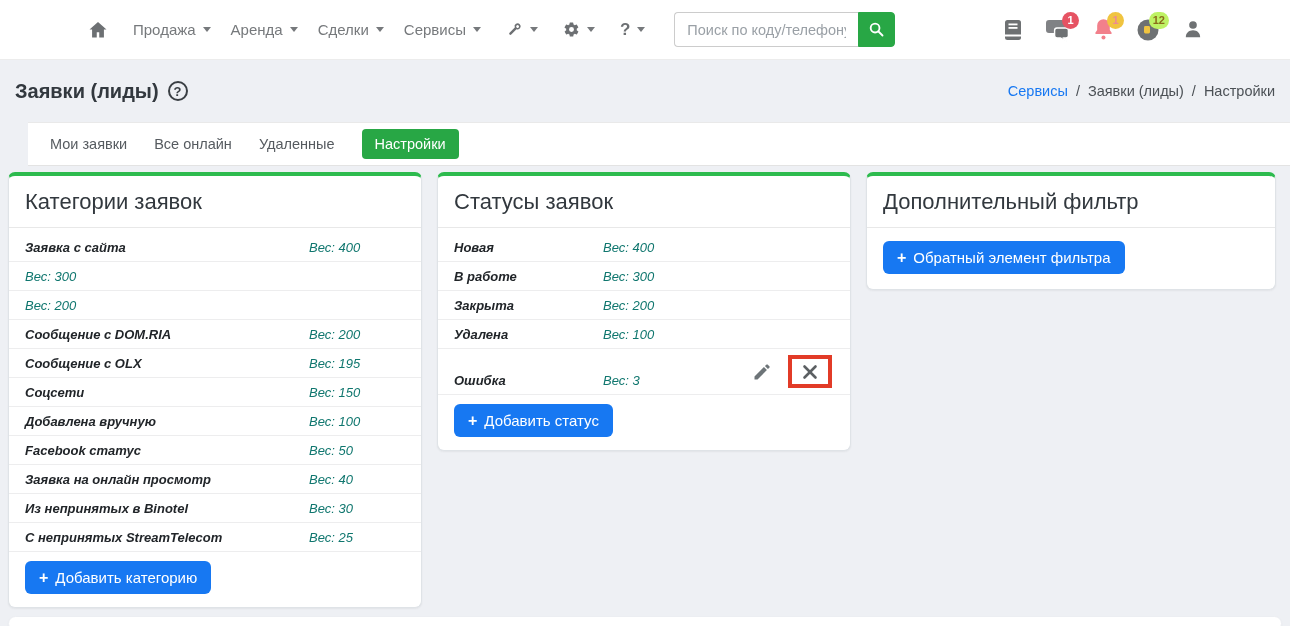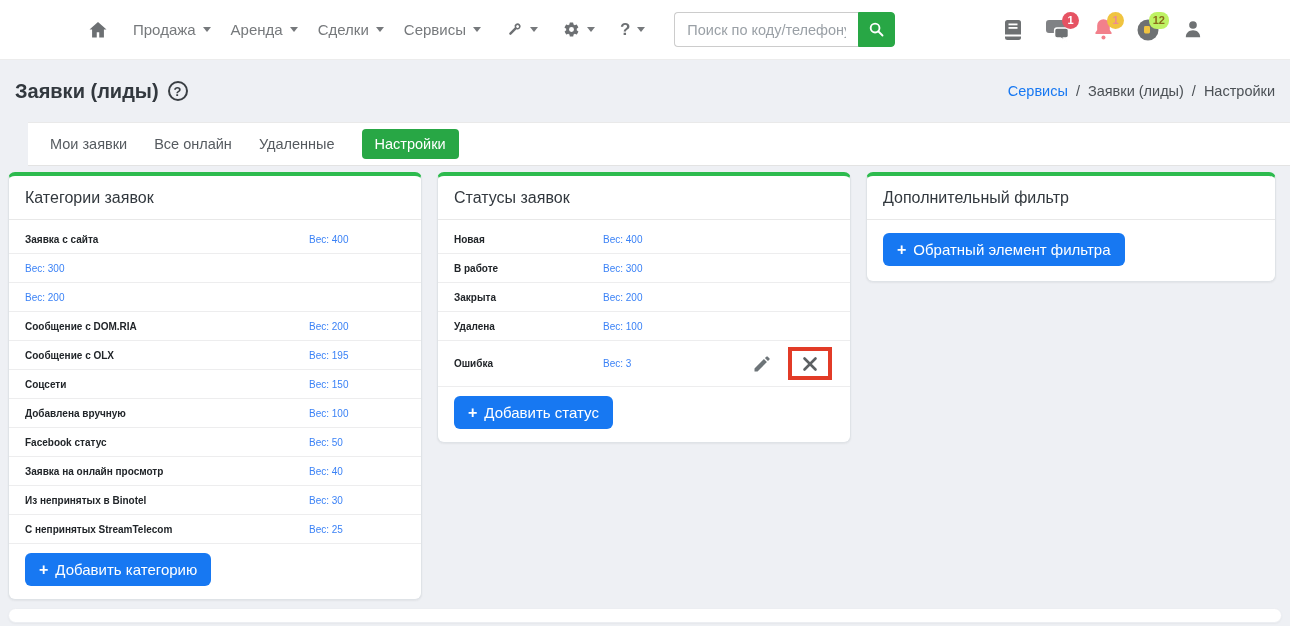--- a/index.html
+++ b/index.html
@@ -38,21 +38,21 @@
     border-radius:0 4px 4px 0; display:flex; align-items:center; justify-content:center; cursor:pointer;
   }
   .nav-right { display:flex; align-items:center; gap:19px; }
   .icon-wrap { position:relative; display:flex; align-items:center; justify-content:center; width:26px; height:28px; cursor:pointer; }
   .badge {
     position:absolute; top:-4px; right:-8px; min-width:17px; height:17px;
     border-radius:9px; font-size:11px; display:flex; align-items:center; justify-content:center;
     padding:0 4px; font-weight:bold;
   }
   .badge.red { background:#e65363; color:#fff; }
-  .badge.yellow { background:#bef264; color:#8a6d1a;border-radius:8px; }
+  .badge.yellow { background:#bef264; color:#8a6d1a; }
   .badge.yellow-pink { background:#f0c440; color:#ec8b95; }
   
   .page-header {
     height:62px; display:flex; align-items:center; justify-content:space-between;
     padding:0 15px;
   }
   .page-title-wrap { display:flex; align-items:center; gap:9px; }
   .page-title { font-size:20px; color:#32383e; }
   .help-circle {
     width:20px; height:20px; border:2px solid #3a3f44; border-radius:50%;
@@ -75,32 +75,32 @@
   
   .content { display:flex; gap:15px; padding:6px 8px 0; align-items:flex-start; }
   .panel {
     background:#fff; border:1px solid #dfe3e7; border-top:4px solid #2dbb4e;
     border-radius:7px; box-shadow:0 1px 2px rgba(27,31,35,.06);
   }
   .panel.cats   { width:414px; }
   .panel.stats  { width:414px; }
   .panel.filter { width:410px; }
   .panel-header {
-    padding:13px 16px 12px; font-size:16px; color:#32383e;
+    padding:13px 16px 12px; font-size:22px; color:#32383e;
     border-bottom:1px solid #e8e8e8;
   }
   .panel-body { padding-top:5px; }
   .row {
-    display:flex; align-items:center; padding:6px 16px; min-height:29px;
-    border-bottom:1px solid #ededee; font-size:10px; cursor:pointer;
+    display:flex; align-items:flex-end; padding:6px 16px; min-height:29px;
+    border-bottom:1px solid #ededee; font-size:13px; cursor:pointer;font-style:italic;
   }
   .row .name { font-weight:bold; color:#212529; }
   .panel.cats  .row .name { width:284px; }
   .panel.stats .row .name { width:149px; }
-  .row .weight { color:#3b82f6; }
+  .row .weight { color:#0f766e; }
   .row .actions { margin-left:auto; display:flex; align-items:center; gap:16px; padding-right:2px; }
   .icon-btn { display:flex; align-items:center; justify-content:center; cursor:pointer; }
   .red-box {
     width:44px; height:33px; border:4px solid #e23b27;
     display:flex; align-items:center; justify-content:center;
   }
   .btn-primary {
     display:inline-flex; align-items:center; gap:7px;
     background:#1778f2; border:none; color:#fff; font-size:15px;
     font-family:"Liberation Sans", sans-serif;

